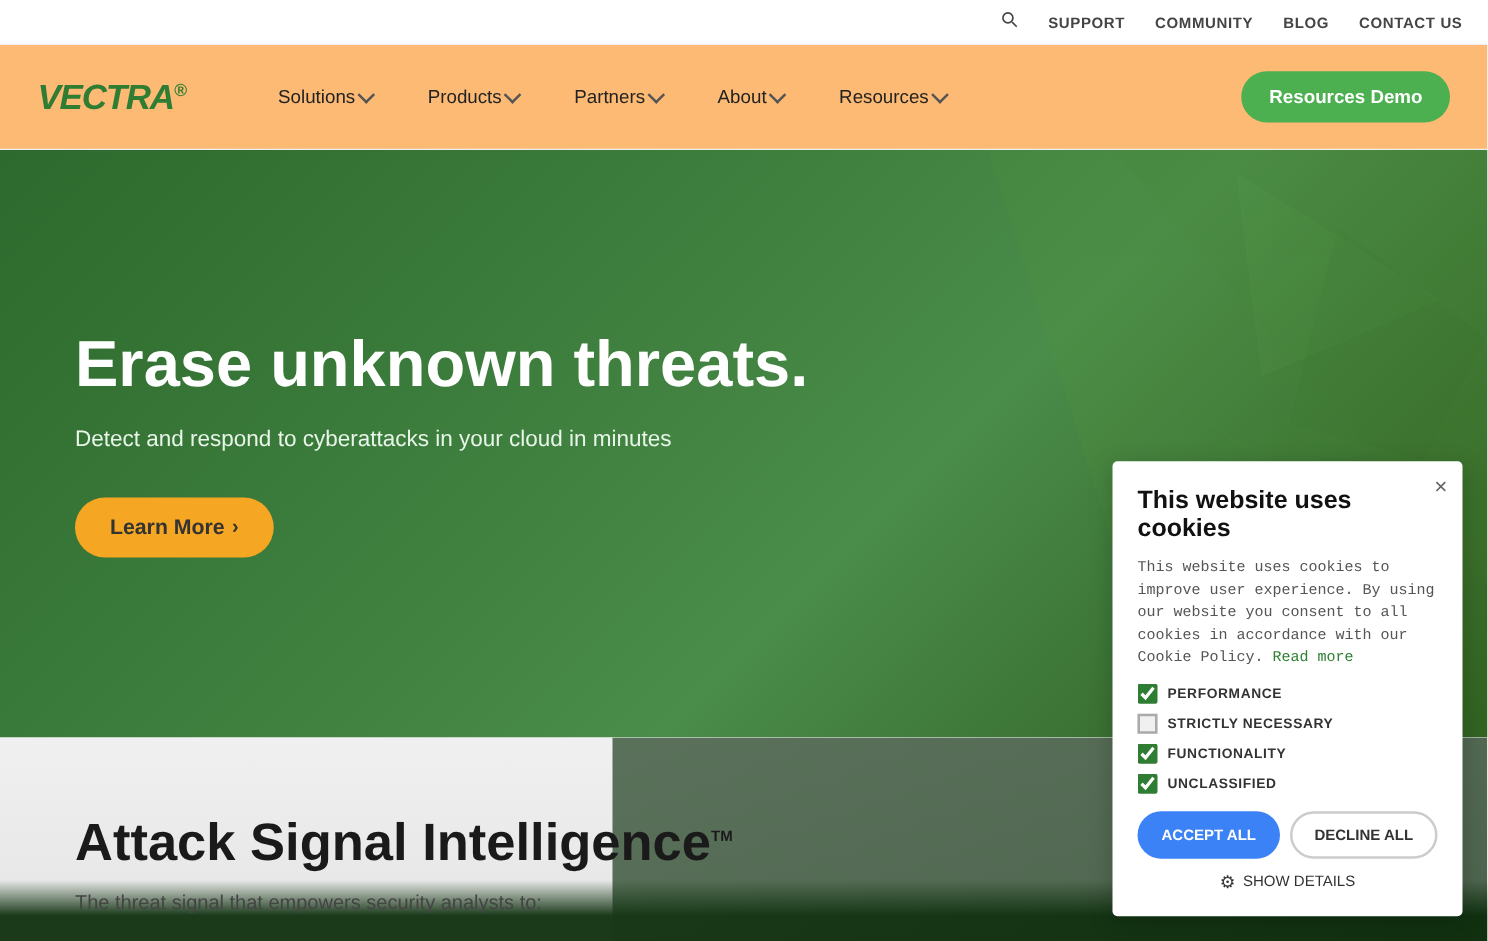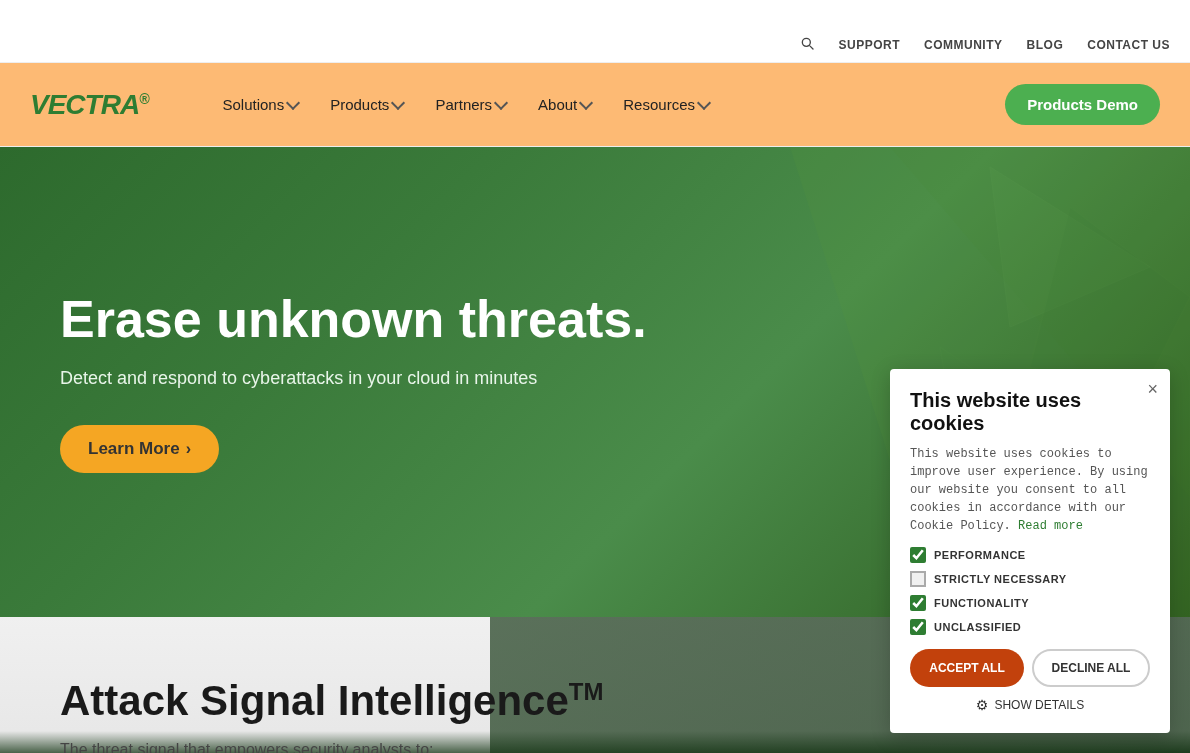--- a/index.html
+++ b/index.html
@@ -8,21 +8,20 @@
     
     .top-bar {
       background: #fff;
       display: flex;
       justify-content: flex-end;
       align-items: center;
       padding: 0 20px;
       height: 36px;
       border-bottom: 1px solid #eee;
       gap: 24px;
-      margin-top: 27px;
     }
     .top-bar a {
       font-size: 12px;
       color: #444;
       text-decoration: none;
       letter-spacing: 0.5px;
       font-weight: 600;
     }
     .top-bar-search {
       cursor: pointer;
@@ -43,21 +42,21 @@
       font-weight: 900;
       color: #2e7d32;
       letter-spacing: -1px;
       margin-right: 60px;
       font-style: italic;
     }
     .logo span { color: #2e7d32; }
     .nav-links {
       display: flex;
       align-items: center;
-      gap: 4px;
+      gap: 16px;
       flex: 1;
     }
     .nav-item {
       display: flex;
       align-items: center;
       gap: 4px;
       padding: 8px 14px;
       cursor: pointer;
       font-size: 15px;
       color: #222;
@@ -147,21 +146,21 @@
       position: relative;
       z-index: 2;
     }
     .attack-title {
       font-size: 42px;
       font-weight: 800;
       color: #1a1a1a;
       margin-bottom: 16px;
     }
     .attack-title sup {
-      font-size: 24px;
+      font-size: 12px;
       vertical-align: super;
     }
     .attack-subtitle {
       font-size: 16px;
       color: #444;
     }
 
     
     .cookie-modal {
       position: fixed;
@@ -224,21 +223,21 @@
       display: inline-block;
       flex-shrink: 0;
     }
     .cookie-buttons {
       display: flex;
       gap: 8px;
       margin-bottom: 10px;
     }
     .accept-all-btn {
       flex: 1;
-      background: #c2410c;
+      background: #3b82f6;
       color: #fff;
       border: none;
       border-radius: 20px;
       padding: 10px 8px;
       font-size: 12px;
       font-weight: 700;
       cursor: pointer;
     }
     .decline-all-btn {
       flex: 1;
@@ -306,21 +305,21 @@
     </div>
     <div class="nav-item">
       <span>About</span>
       <span class="chevron"></span>
     </div>
     <div class="nav-item">
       <span>Resources</span>
       <span class="chevron"></span>
     </div>
   </div>
-  <button class="schedule-demo-btn">Products Demo</button>
+  <button class="schedule-demo-btn">Resources Demo</button>
 </nav>
 
 <section class="hero">
 
   <svg class="hero-svg" viewBox="0 0 600 470" xmlns="http://www.w3.org/2000/svg">
 
     <polygon points="200,0 600,0 600,470 350,470" fill="#5a9a3a" opacity="0.5"></polygon>
     <polygon points="300,0 600,0 600,350" fill="#4a8a2a" opacity="0.4"></polygon>
 
     <polygon points="400,20 560,120 420,180" fill="#6aaa4a" opacity="0.3" stroke="#7aba5a" stroke-width="1"></polygon>

